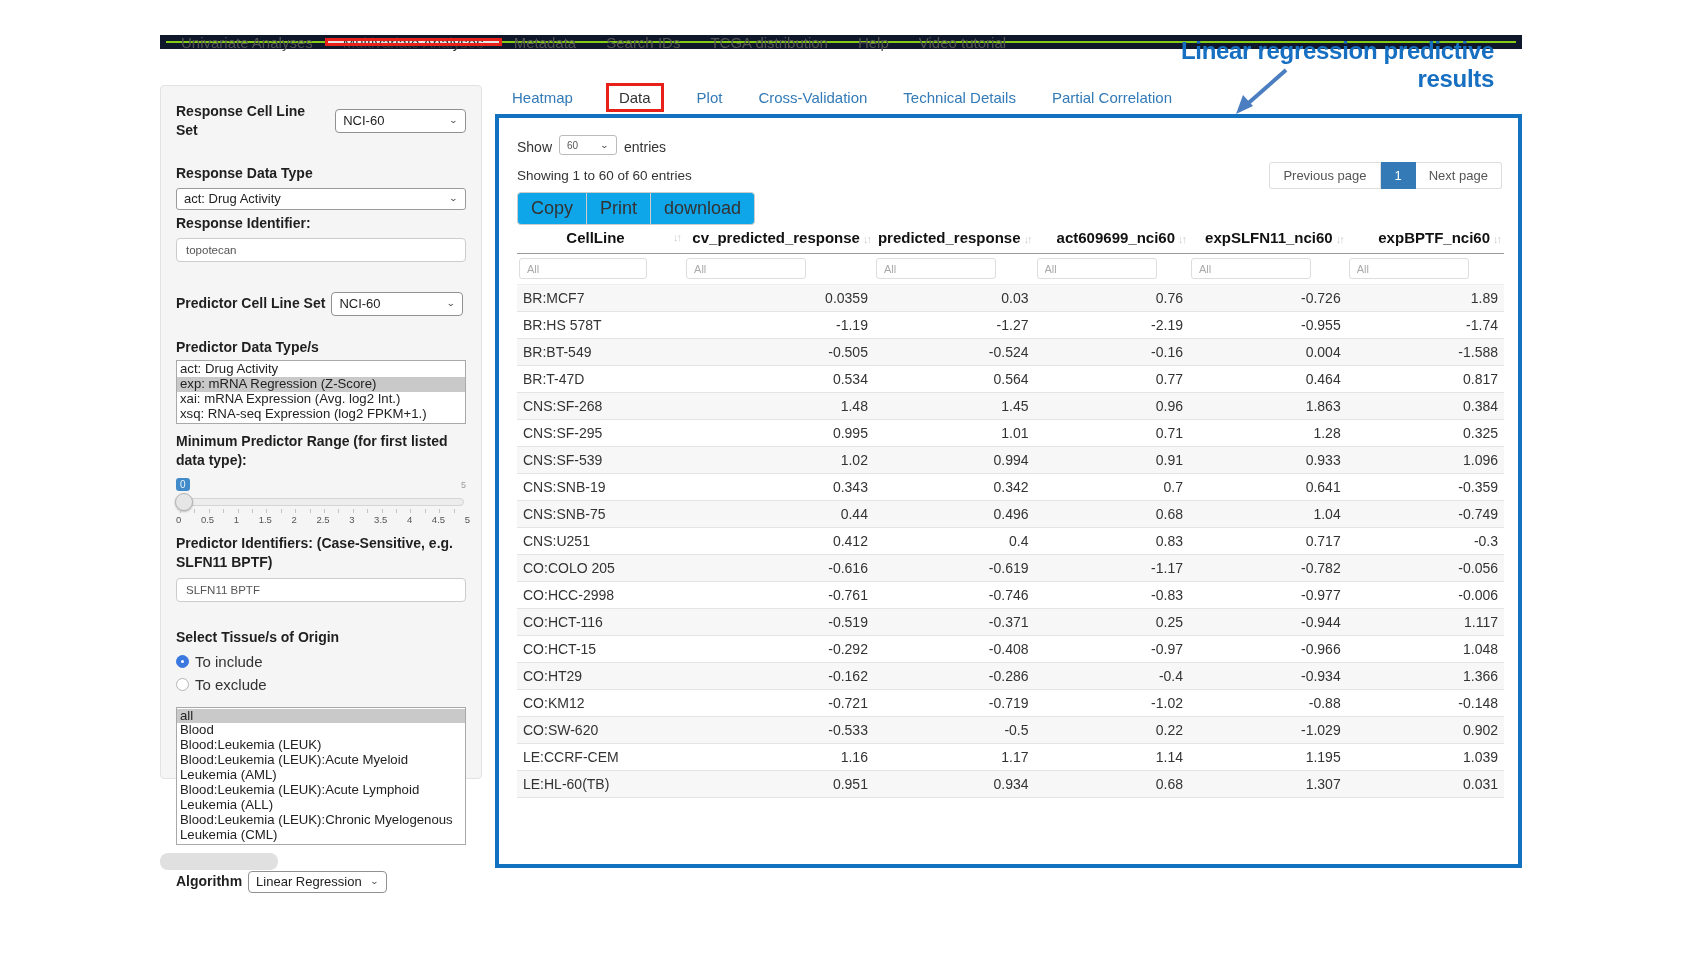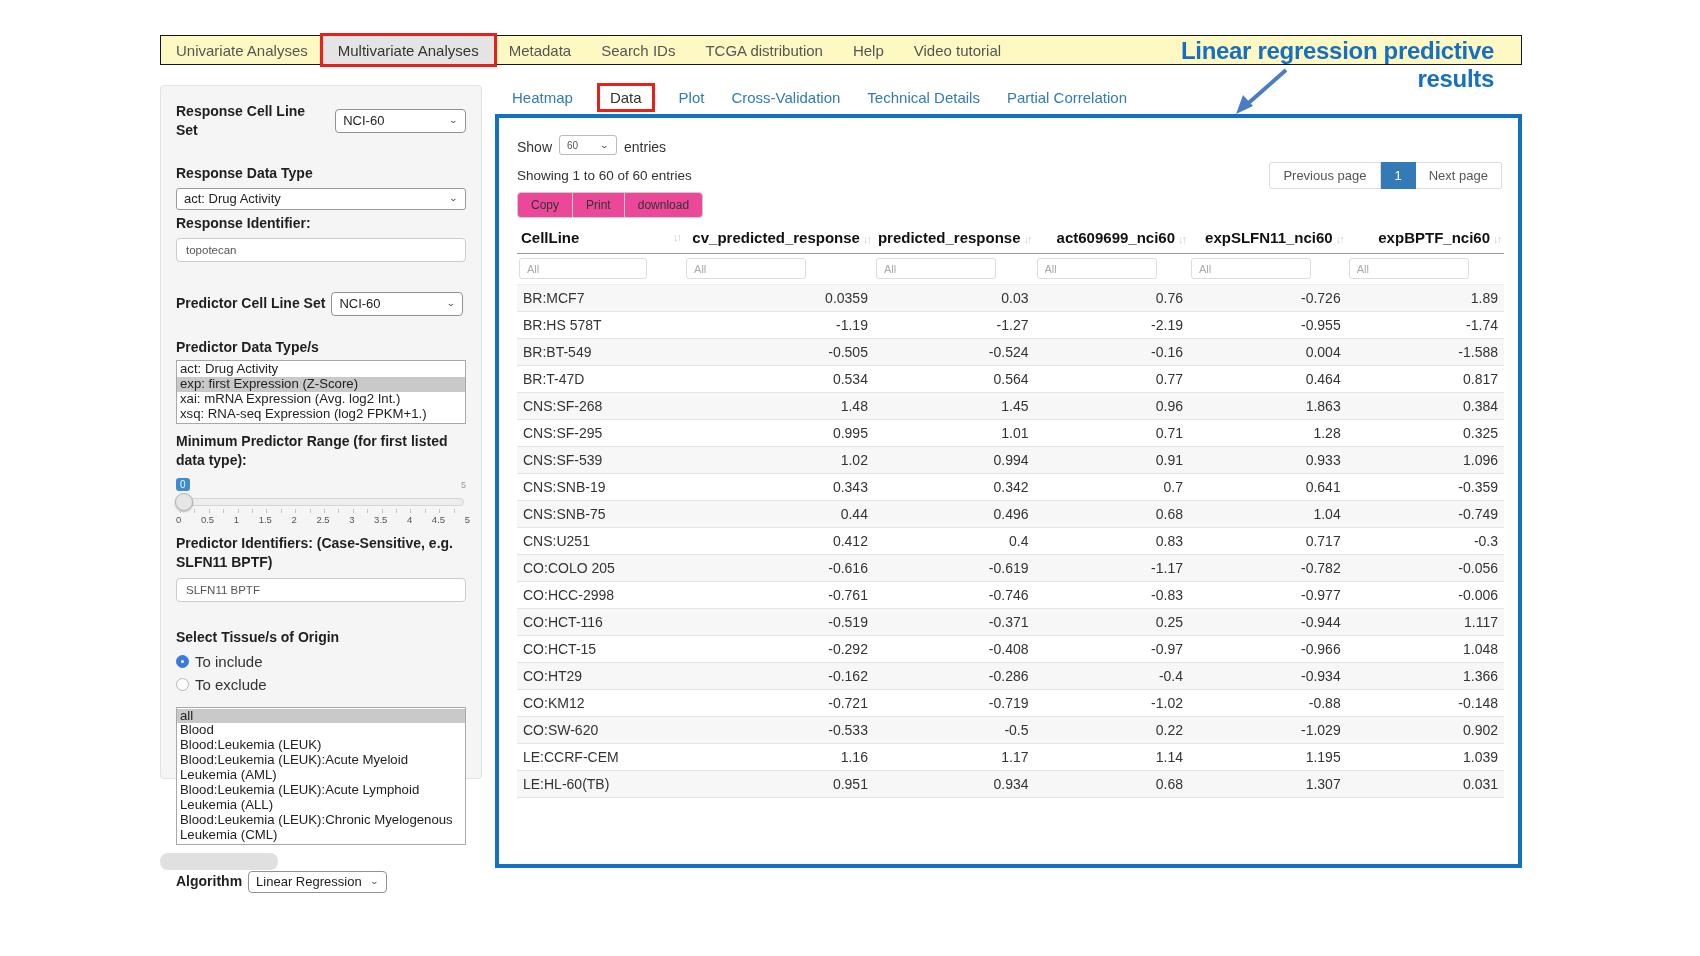--- a/index.html
+++ b/index.html
@@ -1,22 +1,22 @@
 <!DOCTYPE html>
 <html><head>
 <meta charset="utf-8">
 <style>
   * { box-sizing: border-box; margin: 0; padding: 0; }
   html,body { width:1700px; height:956px; background:#fff;
     font-family:"Liberation Sans","DejaVu Sans",sans-serif; position:relative; }
   .abs { position:absolute; }
 
   
-  .navbar { left:160px; top:35px; width:1362px; height:30px; background:#fef9c3;
-    border:1px solid #0f172a; display:flex; align-items:stretch; font-size:15px; color:#555; }
+  .navbar { left:160px; top:35px; width:1362px; height:14px; background:#84cc16;
+    border:6px solid #0f172a; display:flex; align-items:stretch; font-size:15px; color:#555; }
   .nav-item { display:flex; align-items:center; padding:0 15px; cursor:pointer; white-space:nowrap; }
   .nav-item.active { background:#e4e4e4; color:#333; }
   .hl-red { outline:3px solid #e8201a; outline-offset:0; z-index:5; }
 
   
   .annotation { left:1098px; top:37px; width:396px; text-align:right; font-size:24px;
     font-weight:bold; color:#176fc1; z-index:6; letter-spacing:-0.3px; }
   .arrow-svg { left:1228px; top:64px; z-index:6; }
 
   
@@ -51,47 +51,47 @@
     justify-content:space-between; font-size:9.5px; color:#555; }
   
   .radio { display:flex; align-items:center; gap:6px; font-size:15px; color:#333;
     margin-top:6px; cursor:pointer; }
   .rdot { width:13px; height:13px; border-radius:50%; border:1px solid #b5b5b5; background:#fff; position:relative; }
   .radio.checked .rdot { background:#3b79e1; border-color:#3b79e1; }
   .radio.checked .rdot:after { content:""; position:absolute; left:4px; top:4px; width:3px;
     height:3px; border-radius:50%; background:#fff; }
 
   
-  .tabs { left:512px; top:86px; display:flex; gap:27px; font-size:15px; align-items:center; z-index:4; }
+  .tabs { left:512px; top:86px; display:flex; gap:36px; font-size:15px; align-items:center; z-index:4; }
   .tab { color:#337ab7; cursor:pointer; white-space:nowrap; }
   .tab.active { color:#333; padding:3px 10px; }
 
   
   .panel { left:495px; top:114px; width:1027px; height:754px; background:#fff;
     border:4px solid #1372bf; padding:0 14px 0 18px; }
   .show-row { display:flex; align-items:flex-end; gap:7px; font-size:14px; color:#333; margin-top:17px; }
   .sel.mini { height:20px; width:58px; font-size:10px; color:#555; border-color:#bbb; border-radius:3px; }
   .showing { font-size:13.5px; color:#333; margin-top:13px; }
   .pagination { position:absolute; right:16px; top:44px; display:flex; }
   .pg-btn { border:1px solid #ddd; background:#fff; color:#555; font-size:13px;
     padding:5px 13px; cursor:pointer; }
   .pg-btn:first-child { border-radius:3px 0 0 3px;margin-left:13px; }
   .pg-btn:last-child { border-radius:0 3px 3px 0; border-left:none; }
   .pg-btn.current { background:#337ab7; border-color:#337ab7; color:#fff; }
   .btn-group { position:absolute; left:18px; top:74px; display:flex; }
-  .bt { border:1px solid #ccc; background:#ec4899; color:#333; font-size:12px;
+  .bt { border:1px solid #ccc; background:#0ea5e9; color:#333; font-size:18px;
     padding:5px 13px; cursor:pointer; margin-left:-1px; }
   .bt:first-child { border-radius:4px 0 0 4px; margin-left:0; }
   .bt:last-child { border-radius:0 4px 4px 0; }
 
   
   table.data { position:absolute; left:18px; top:104px; width:987px; border-collapse:collapse; }
   table.data th { font-size:15px; font-weight:bold; color:#111; padding:7px 4px 7px 4px;
     text-align:right; border-bottom:1px solid #9a9a9a; cursor:pointer; white-space:nowrap; }
-  table.data th.cl { text-align:left; }
+  table.data th.cl { text-align:center; }
   table.data th .sort { color:#cfcfcf; font-size:11px; letter-spacing:-2px; margin-left:3px; }
   table.data th.cl .sort { float:right; margin-top:2px; }
   tr.filter td { padding:4px 2px 5px 2px; border-bottom:1px solid #eee; }
   .flt { height:21px; border:1px solid #ddd; border-radius:3px; font-size:11px;
     padding:0 7px; color:#444; width:128px; font-family:inherit; background:#fff; }
   .flt::placeholder { color:#aaa; }
   td.num .flt { width:120px; }
   table.data tbody td { font-size:14px; color:#333; padding:5px 6px 5px 6px;
     border-bottom:1px solid #e4e4e4; white-space:nowrap; }
   table.data tbody td.num { text-align:right; }
@@ -141,21 +141,21 @@
     <span class="lbl">Predictor Cell Line Set</span>
     <span class="sel" style="width:132px">
       <span>NCI-60</span>
       <span class="chev">⌄</span>
     </span>
   </div>
 
   <div class="lbl" style="margin-top:22px">Predictor Data Type/s</div>
   <div class="listbox" style="margin-top:4px" id="pdt-list">
       <div class="opt">act: Drug Activity</div>
-      <div class="opt selected">exp: first Expression (Z-Score)</div>
+      <div class="opt selected">exp: mRNA Regression (Z-Score)</div>
       <div class="opt">xai: mRNA Expression (Avg. log2 Int.)</div>
       <div class="opt">xsq: RNA-seq Expression (log2 FPKM+1.)</div>
     </div>
 
   <div class="lbl" style="margin-top:8px">Minimum Predictor Range (for first listed data type):</div>
   <div class="slider">
     <span class="badge">0</span>
     <span class="maxlab">5</span>
     <div class="track"></div>
     <div class="handle"></div>

